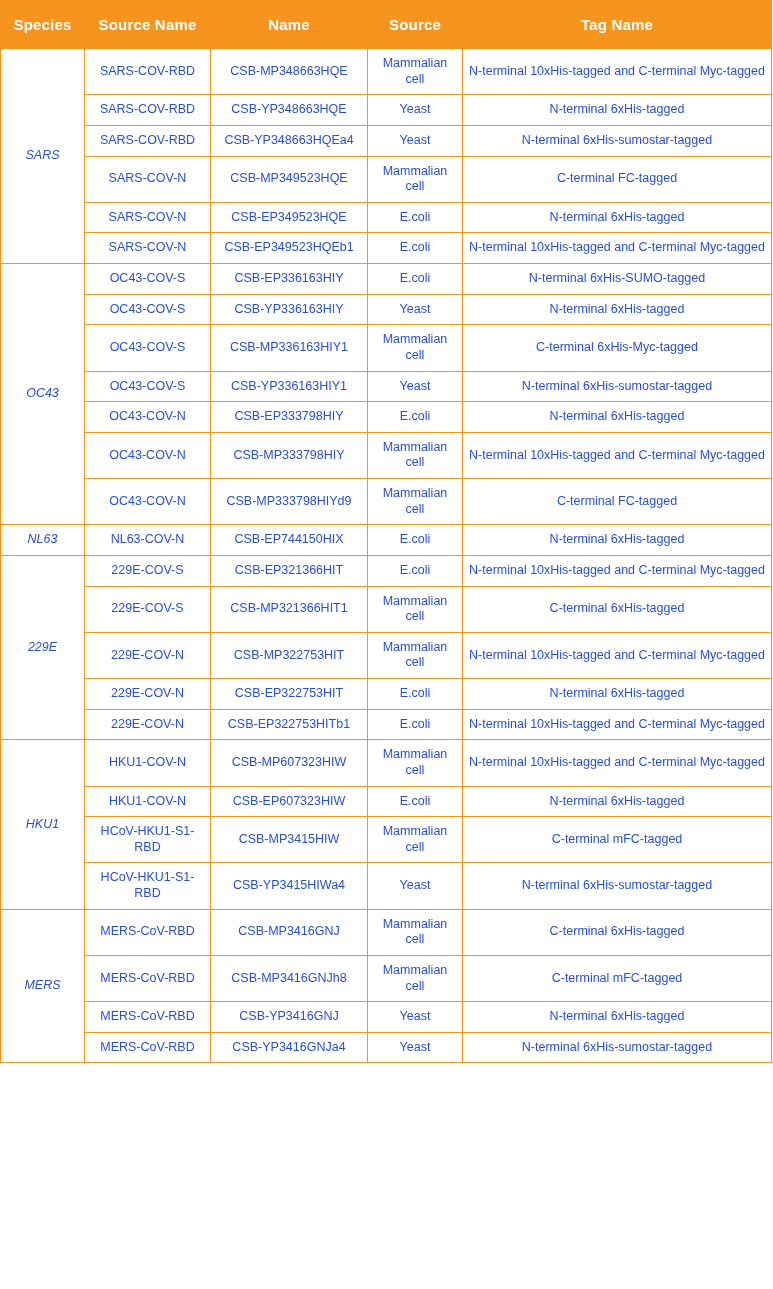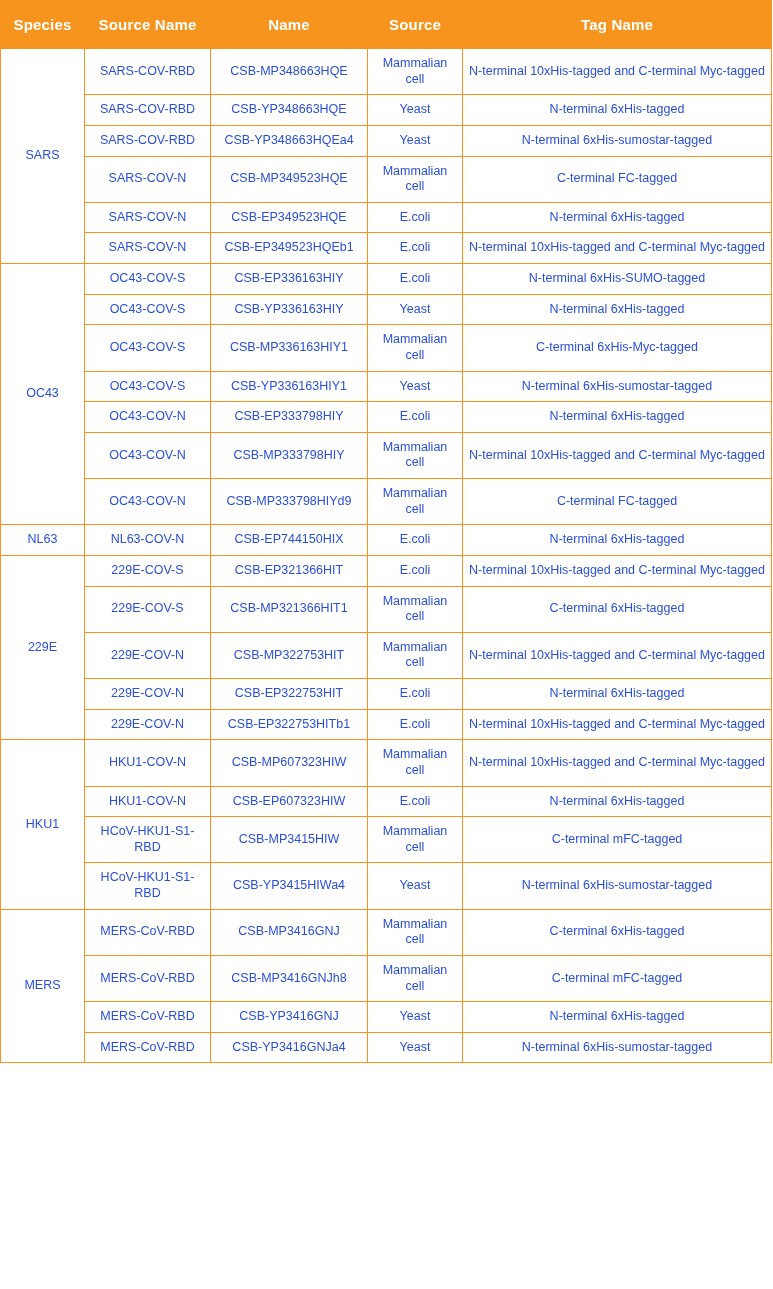--- a/index.html
+++ b/index.html
@@ -32,20 +32,21 @@
     color: #2a4fd6;
     font-size: 12.5px;
     text-align: center;
     vertical-align: middle;
     padding: 7px 5px;
     line-height: 1.25;
   }
   td.species-cell {
     font-size: 13px;
     color: #2a4fd6;
+    font-style: italic;
   }
   col.c-species { width: 84px; }
   col.c-name    { width: 126px; }
   col.c-code    { width: 157px; }
   col.c-source  { width: 95px; }
   col.c-tag     { width: 309px; }
 </style>
 </head>
 <body>
 

